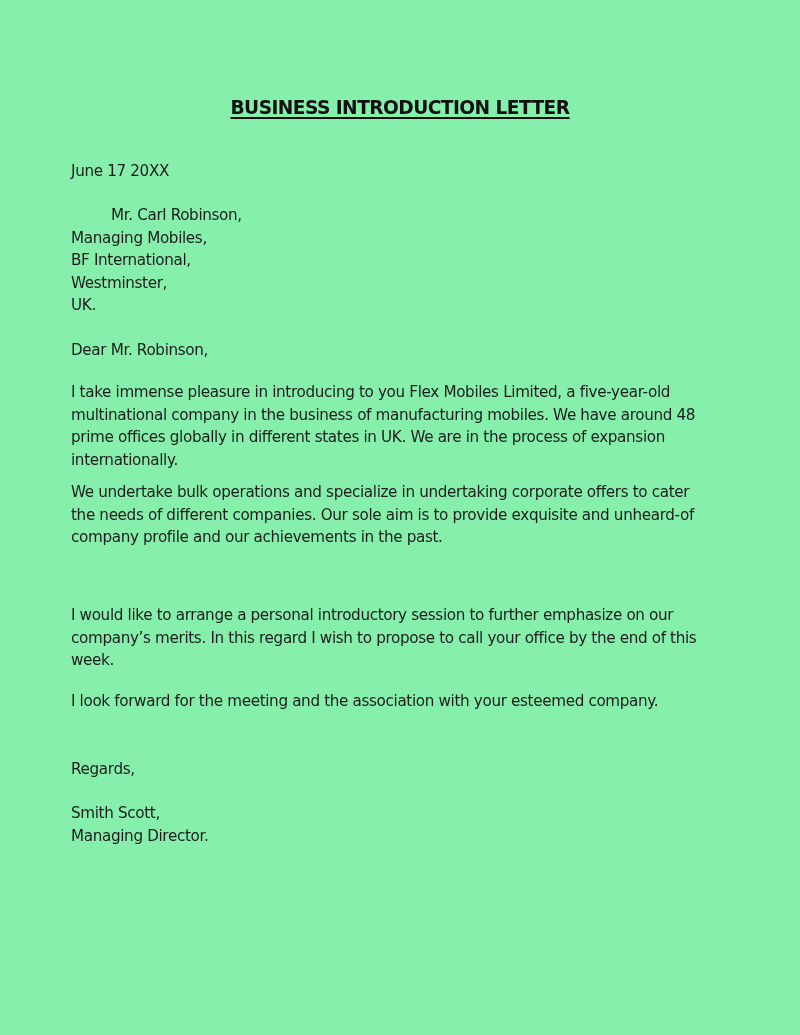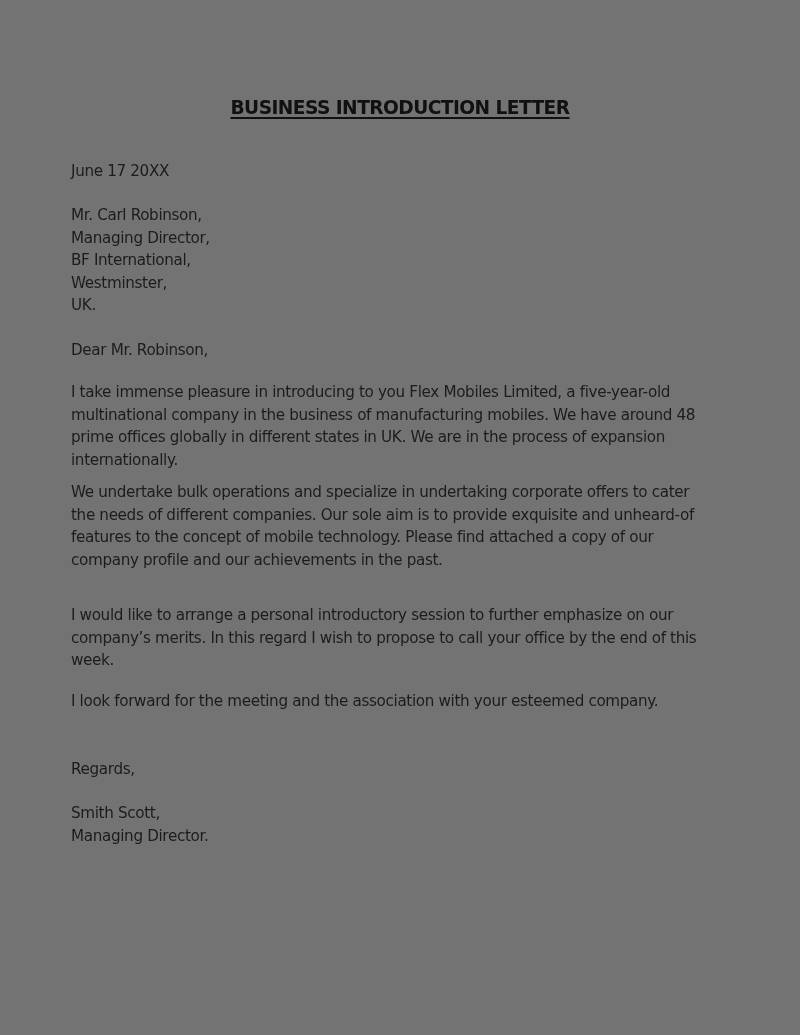--- a/index.html
+++ b/index.html
@@ -12,21 +12,21 @@
       height: 1035px;
       position: relative;
       overflow: hidden;
       font-family: "DejaVu Sans", sans-serif;
       color: #1a1a1a;
     }
     .page {
       position: absolute;
       left: 0; top: 0;
       width: 800px; height: 1035px;
-      background: #737373;
+      background: #86efac;
     }
     .title {
       position: absolute;
       left: 0;
       width: 800px;
       top: 95px;
       text-align: center;
       font-family: "DejaVu Sans", sans-serif;
       font-weight: bold;
       font-size: 20px;
@@ -63,40 +63,39 @@
 </head>
 <body>
 
 <div class="page">
 
   <div class="title">BUSINESS INTRODUCTION LETTER</div>
 
   <div class="line" style="top:160px;">June 17 20XX</div>
 
   <div>
-    <div class="line" style="top:204px;">Mr. Carl Robinson,</div>
-    <div class="line" style="top:227px;">Managing Director,</div>
+    <div class="line" style="top:204px;margin-left:40px;">Mr. Carl Robinson,</div>
+    <div class="line" style="top:227px;">Managing Mobiles,</div>
     <div class="line" style="top:249px;">BF International,</div>
     <div class="line" style="top:272px;">Westminster,</div>
     <div class="line" style="top:294px;">UK.</div>
   </div>
 
   <div class="line" style="top:339px;">Dear Mr. Robinson,</div>
 
   <div class="para" style="top:381px;">
     <span>I take immense pleasure in introducing to you Flex Mobiles Limited, a five-year-old</span>
     <span>multinational company in the business of manufacturing mobiles. We have around 48</span>
     <span>prime offices globally in different states in UK. We are in the process of expansion</span>
     <span>internationally.</span>
   </div>
 
   <div class="para" style="top:481px;">
     <span>We undertake bulk operations and specialize in undertaking corporate offers to cater</span>
     <span>the needs of different companies. Our sole aim is to provide exquisite and unheard-of</span>
-    <span>features to the concept of mobile technology. Please find attached a copy of our</span>
     <span>company profile and our achievements in the past.</span>
   </div>
 
   <div class="para" style="top:604px;">
     <span>I would like to arrange a personal introductory session to further emphasize on our</span>
     <span>company’s merits. In this regard I wish to propose to call your office by the end of this</span>
     <span>week.</span>
   </div>
 
   <div class="para" style="top:690px;">

